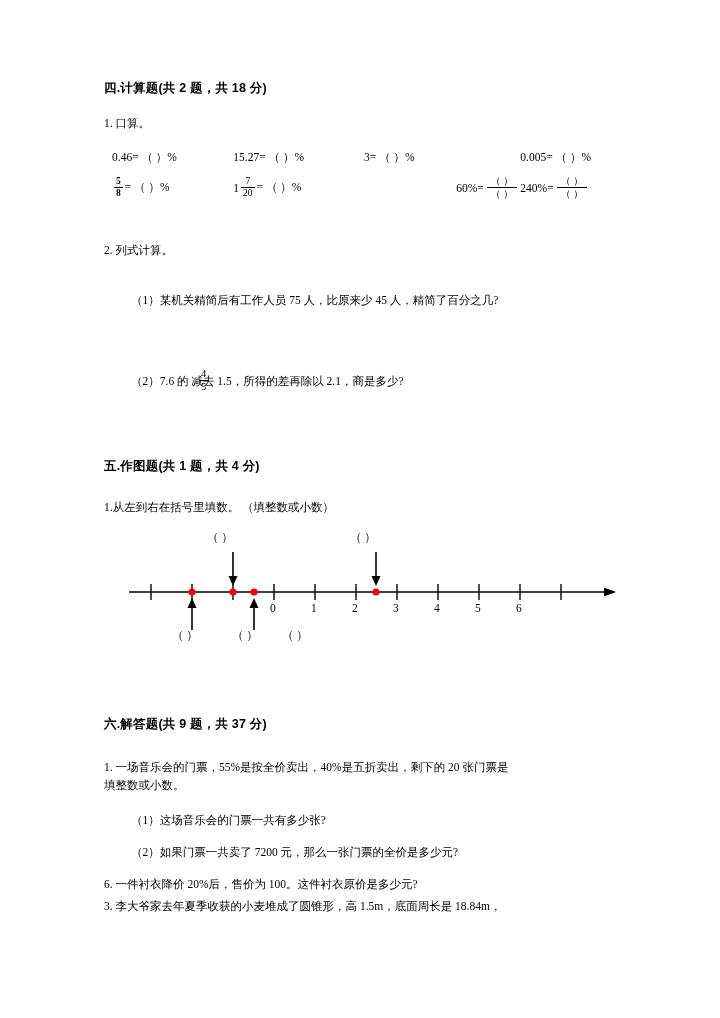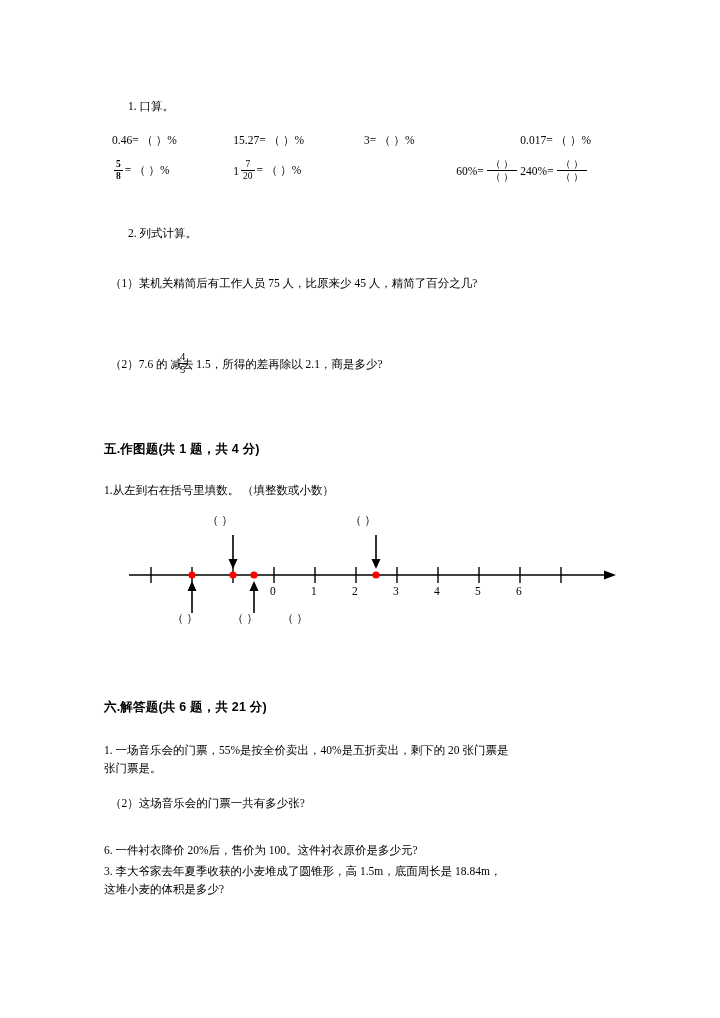--- a/index.html
+++ b/index.html
@@ -99,39 +99,40 @@
   .frac-paren .den { padding: 0 4px; border-top: 1px solid #000; }
 
   
   .numline-wrap {
     position: relative;
     height: 118px;
     margin-top: 14px;
   }
   .numline-svg { position: absolute; left: 0; top: 0; }
 
-  .q-indent { margin-left: 24px; }
-  .q-sub { margin-left: 6px; }
+  .q-indent { margin-left: 0; }
+  .q-sub { margin-left: 27px; }
 </style>
 </head>
 <body>
 
 <div class="page">
   <div class="content">
 
+    <div class="sec-head">四.计算题(共 2 题，共 18 分)</div>
 
     <div class="spacer-md"></div>
     <div class="q q-indent">1. 口算。</div>
 
     <div class="spacer-md"></div>
     <div class="oral-row1">
       <div class="o1">0.46= （    ）%</div>
       <div class="o2">15.27= （    ）%</div>
       <div class="o3">3= （    ）%</div>
-      <div class="o4">0.017= （    ）%</div>
+      <div class="o4">0.005= （    ）%</div>
     </div>
 
     <div class="oral-row2">
       <div class="f1">
         <span class="frac frac-bold">
           <span class="num">5</span>
           <span class="den">8</span>
         </span>
         <span>= （    ）%</span>
       </div>
@@ -227,32 +228,32 @@
       <div style="position:absolute; left:330px; top:72px; font-size:11.5px;">4</div>
       <div style="position:absolute; left:371px; top:72px; font-size:11.5px;">5</div>
       <div style="position:absolute; left:412px; top:72px; font-size:11.5px;">6</div>
 
       <div style="position:absolute; left:68px; top:98px; font-size:11.5px;">（     ）</div>
       <div style="position:absolute; left:128px; top:98px; font-size:11.5px;">（     ）</div>
       <div style="position:absolute; left:178px; top:98px; font-size:11.5px;">（     ）</div>
     </div>
 
     <div style="height:68px"></div>
-    <div class="sec-head">六.解答题(共 6 题，共 21 分)</div>
+    <div class="sec-head">六.解答题(共 9 题，共 37 分)</div>
 
     <div style="height:26px"></div>
     <div class="q">1. 一场音乐会的门票，55%是按全价卖出，40%是五折卖出，剩下的 20 张门票是</div>
-    <div class="q">张门票是。</div>
+    <div class="q">填整数或小数。</div>
 
     <div style="height:18px"></div>
-    <div class="q q-sub">（2）这场音乐会的门票一共有多少张?</div>
+    <div class="q q-sub">（1）这场音乐会的门票一共有多少张?</div>
 
     <div style="height:15px"></div>
+    <div class="q q-sub">（2）如果门票一共卖了 7200 元，那么一张门票的全价是多少元?</div>
 
     <div style="height:15px"></div>
     <div class="q">6. 一件衬衣降价 20%后，售价为 100。这件衬衣原价是多少元?</div>
 
     <div style="height:4px"></div>
     <div class="q">3. 李大爷家去年夏季收获的小麦堆成了圆锥形，高 1.5m，底面周长是 18.84m，</div>
-    <div class="q">这堆小麦的体积是多少?</div>
 
   </div>
 </div>
 
 </body></html>

